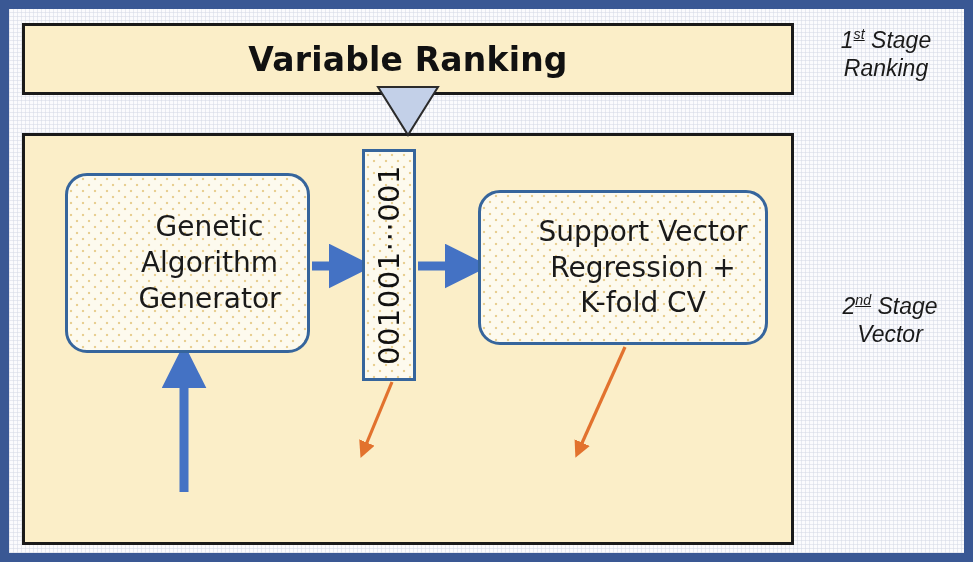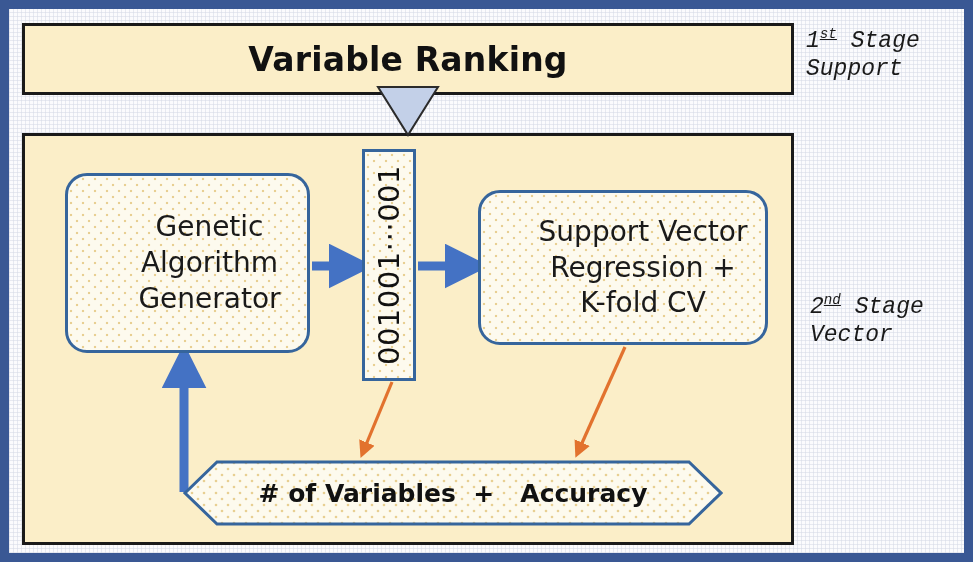--- a/index.html
+++ b/index.html
@@ -61,25 +61,26 @@
   .tri-connector {
     position: absolute;
     left: 376px; top: 85px;
     width: 64px; height: 52px;
     z-index: 6;
   }
 
   
   .stage-label {
     position: absolute;
+    text-align: center;
     font-style: italic;
     font-size: 23px;
     line-height: 1.22;
     color: #1a1a1a;
-    font-family: Liberation Mono, monospace;
+    font-family: Liberation Sans, sans-serif;
     width: 160px;
   }
   .stage-label sup {
     font-size: 0.62em;
     text-decoration: underline;
     vertical-align: super;
   }
   .stage-1 { left: 806px; top: 26px; }
   .stage-2 { left: 810px; top: 292px; }
 
@@ -174,21 +175,21 @@
 
   <div class="panel panel-bottom"></div>
 
   <svg class="tri-connector" viewBox="0 0 64 52">
     <polygon points="2,2 62,2 32,50" fill="#c3d0e8" stroke="#2b2b2b" stroke-width="2"></polygon>
   </svg>
 
   <div class="stage-label stage-1">
     <span>1</span><sup>st</sup>
     <span>Stage</span><br>
-    <span>Support</span>
+    <span>Ranking</span>
   </div>
 
   <div class="stage-label stage-2">
     <span>2</span><sup>nd</sup>
     <span>Stage</span><br>
     <span>Vector</span>
   </div>
 
   <svg class="wires" viewBox="0 0 973 562">
     <defs>
@@ -220,27 +221,14 @@
   <div class="bit-box">
     <span class="bit-text">001001⋯001</span>
   </div>
 
   <div class="proc-box box-svr">
     <span style="white-space:pre-line;margin-left:40px;">Support Vector
 Regression  +
 K-fold CV</span>
   </div>
 
-  <div class="hex-wrap">
-    <svg viewBox="0 0 540 66" width="540" height="66">
-      <defs>
-        <pattern id="dotFill" width="12" height="12" patternUnits="userSpaceOnUse">
-          <rect width="12" height="12" fill="#fdfaee"></rect>
-          <circle cx="3" cy="3" r="1.3" fill="#e8cf92"></circle>
-          <circle cx="9" cy="9" r="1.3" fill="#e8cf92"></circle>
-        </pattern>
-      </defs>
-      <polygon points="2,33 34,2 506,2 538,33 506,64 34,64" fill="url(#dotFill)" stroke="#36659c" stroke-width="3"></polygon>
-    </svg>
-    <div class="hex-label"># of Variables  +   Accuracy</div>
-  </div>
 
 </div>
 
 </body></html>

